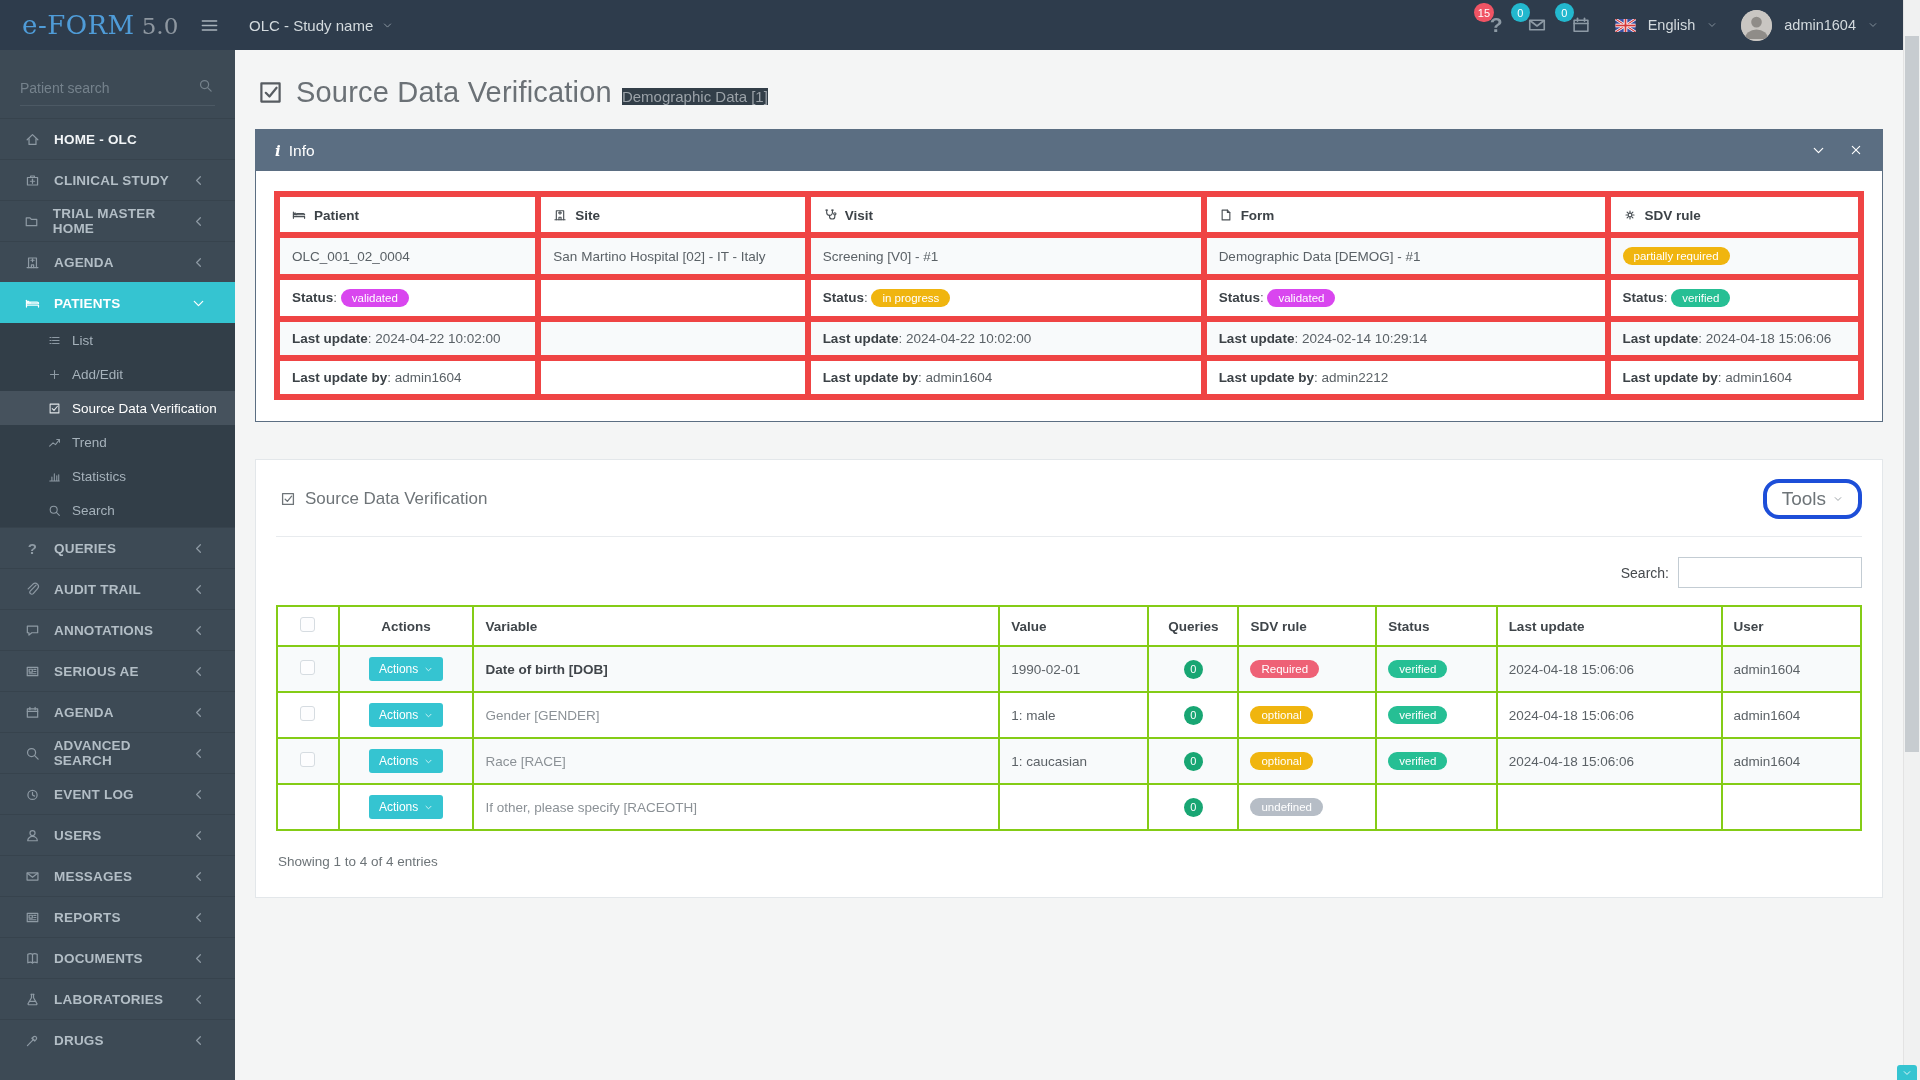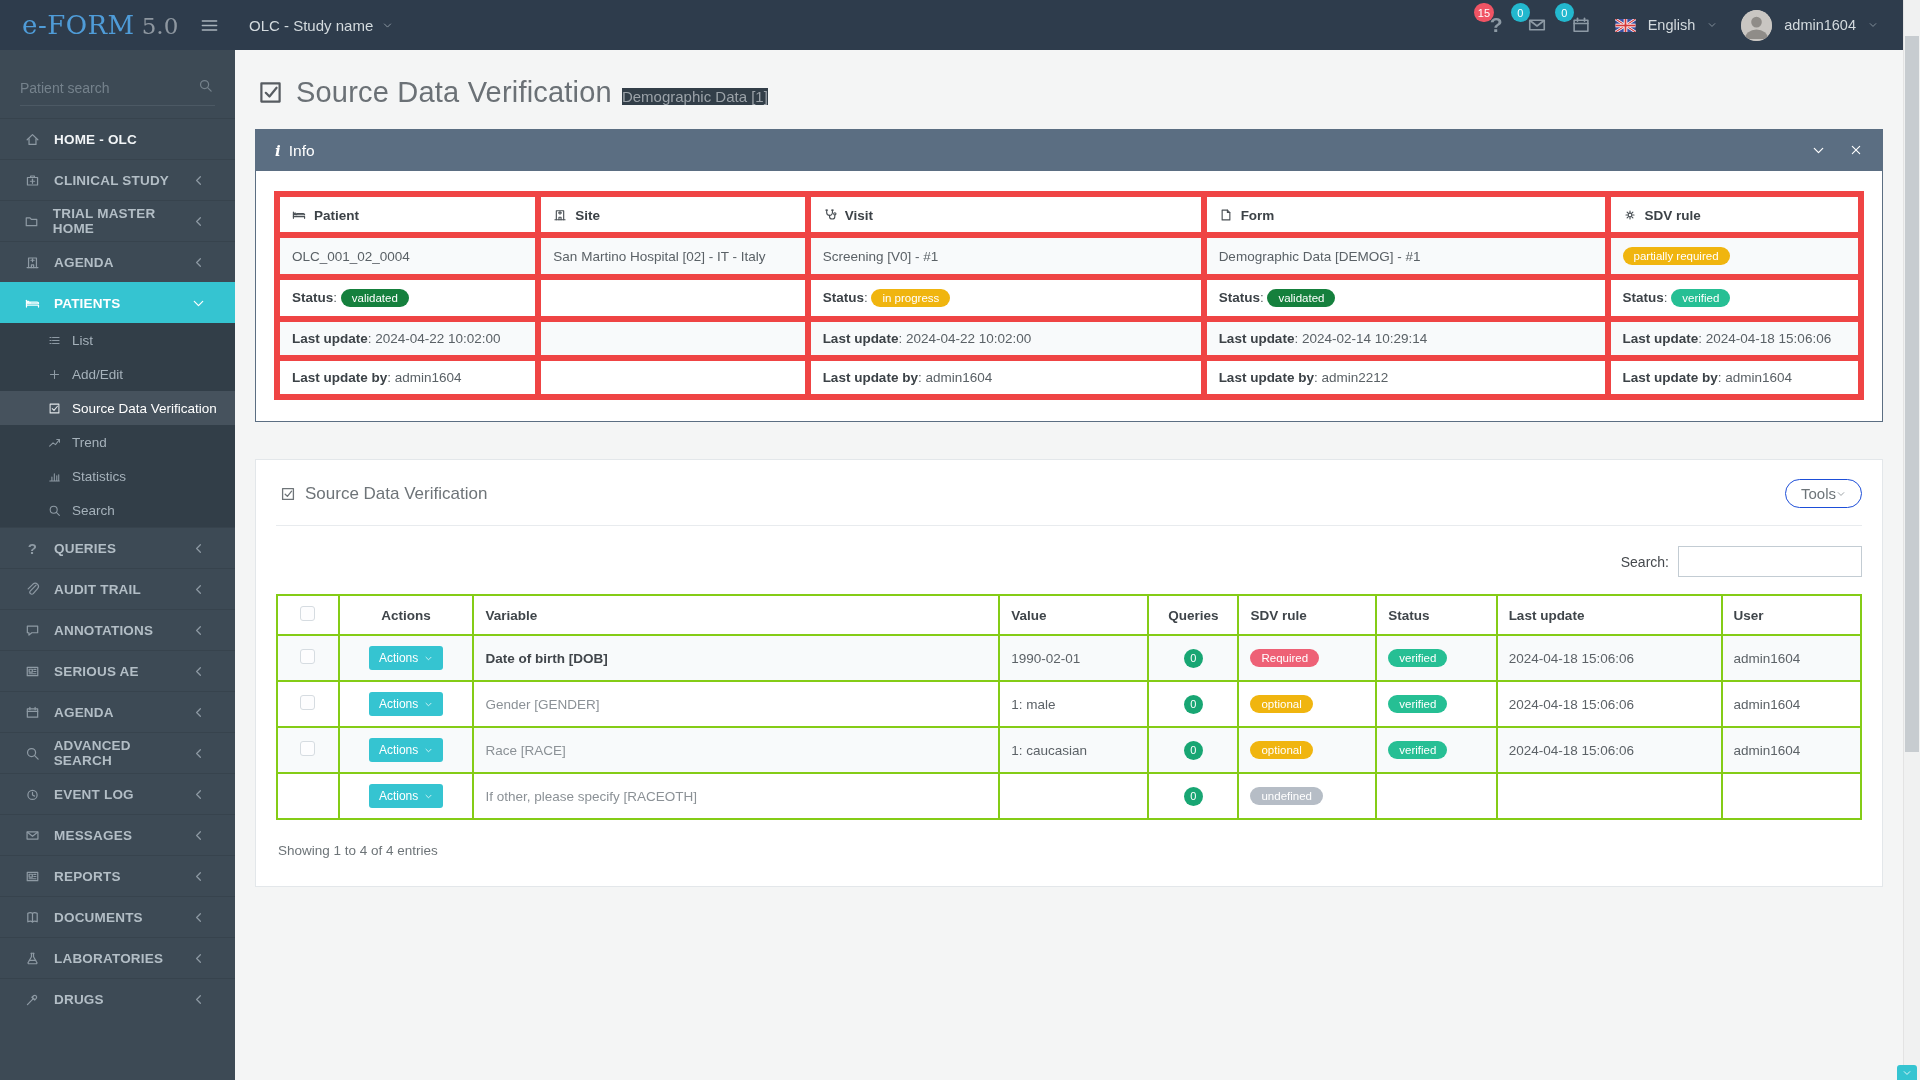--- a/index.html
+++ b/index.html
@@ -71,44 +71,44 @@
                     overflow:hidden;white-space:nowrap}
   .info th{color:#3c4247;font-weight:700}
   .info th .icn{margin-right:8px;color:#4a5055;display:inline-flex;position:relative;top:2px}
   .info tr.stripe td{background:#f8fafb}
   .info b{color:#3c4247}
 
   .sdv-panel{margin-top:37px;border:1px solid #e3e7ea;background:#fff;padding:19px 20px 28px}
   .sdv-head{display:flex;align-items:center;color:#6e7478;font-size:17px;padding:0 0 17px 4px;
             border-bottom:1px solid #e8ebee}
   .sdv-head .t-icn{margin-right:9px;display:flex;color:#6e7478}
-  .tools-btn{margin-left:auto;border:1px solid #1d4ed8;background:#fff;border-radius:16px;
-             padding:5px 15px;color:#6d7478;font-size:15px;display:inline-flex;align-items:center;
-             cursor:pointer}
+  .tools-btn{margin-left:auto;border:4px solid #1d4ed8;background:#fff;border-radius:16px;
+             padding:5px 15px;color:#6d7478;font-size:19px;display:inline-flex;align-items:center;
+             gap:7px;cursor:pointer}
   .tools-btn .chev{font-size:10px;display:flex;color:#868e93}
   .search-row{display:flex;justify-content:flex-end;align-items:center;gap:9px;
               margin:20px 0 17px;font-size:14px;color:#45494d}
   .search-row input{width:184px;height:31px;border:1px solid #c3ccd3;padding:4px 9px;font-size:13.5px;outline:none}
 
   table.sdv{width:100%;border-collapse:collapse;font-size:13.5px;color:#5c6267;table-layout:fixed}
   .sdv th,.sdv td{border:2px solid #84cc16;padding:10px 11px;text-align:left;overflow:hidden;white-space:nowrap}
   .sdv th{color:#3f454a;font-weight:700}
   .sdv tr.stripe td{background:#f8fafb}
   .sdv .center{text-align:center}
   .var-bold{font-weight:700;color:#41464b}
   .var-dim{color:#8b9196}
   .actions-btn{background:#35c4d1;color:#fff;border:none;font-size:12px;padding:5px 10px;
                border-radius:3px;display:inline-flex;align-items:center;gap:6px;cursor:pointer}
   .actions-btn .chev{font-size:9px;display:flex}
   .cbx{width:15px;height:15px;border:1px solid #d6dce1;background:#fdfdfe;border-radius:3px;
        display:inline-block;cursor:pointer}
   .qbadge{width:19px;height:19px;border-radius:50%;background:#18a673;color:#fff;font-size:11px;
           display:inline-flex;align-items:center;justify-content:center}
   .badge{display:inline-block;padding:3px 11px;border-radius:11px;font-size:11.5px;color:#fff;white-space:nowrap}
-  .b-blue{background:#15803d}.b-gold{background:#f0b50f}.b-green{background:#26bf94}
+  .b-blue{background:#d946ef}.b-gold{background:#f0b50f}.b-green{background:#26bf94}
   .b-red{background:#ee6176}.b-gray{background:#b6bdc6}
   .showing{margin-top:23px;font-size:13.5px;color:#6d7478;padding-left:2px}
 
   
   .vscroll{position:fixed;right:0;top:0;width:17px;height:1080px;background:#f0f1f1;
            border-left:1px solid #e3e3e3;z-index:20}
   .vthumb{position:absolute;left:1px;right:1px;top:36px;height:716px;background:#c7ccd0;cursor:pointer}
   .corner-btn{position:fixed;right:3px;bottom:0;width:20px;height:15px;background:#35c4d1;
               border-radius:3px 3px 0 0;z-index:21;display:flex;align-items:center;justify-content:center;
               color:#fff;cursor:pointer}
@@ -496,20 +496,38 @@
                   <path d="M10 4 L6 8 L10 12"></path>
                 </svg>
               </span>
             </span>
           </div>
         </li>
         <li>
           <div class="nav-item">
             <span class="icn">
               <svg viewBox="0 0 16 16" width="1em" height="1em" fill="none" stroke="currentColor" stroke-width="1.3" stroke-linecap="round" stroke-linejoin="round">
+                <circle cx="8" cy="5.4" r="2.7"></circle>
+                <path d="M2.9 13.6 a5.1 4.6 0 0 1 10.2 0 Z"></path>
+              </svg>
+            </span>
+            <span>USERS</span>
+            <span class="chev">
+              <span class="icn">
+                <svg viewBox="0 0 16 16" width="1em" height="1em" fill="none" stroke="currentColor" stroke-width="1.3" stroke-linecap="round" stroke-linejoin="round">
+                  <path d="M10 4 L6 8 L10 12"></path>
+                </svg>
+              </span>
+            </span>
+          </div>
+        </li>
+        <li>
+          <div class="nav-item">
+            <span class="icn">
+              <svg viewBox="0 0 16 16" width="1em" height="1em" fill="none" stroke="currentColor" stroke-width="1.3" stroke-linecap="round" stroke-linejoin="round">
                 <path d="M2.2 4.2 H13.8 V11.8 H2.2 Z"></path>
                 <path d="M2.6 4.6 L8 8.8 L13.4 4.6"></path>
               </svg>
             </span>
             <span>MESSAGES</span>
             <span class="chev">
               <span class="icn">
                 <svg viewBox="0 0 16 16" width="1em" height="1em" fill="none" stroke="currentColor" stroke-width="1.3" stroke-linecap="round" stroke-linejoin="round">
                   <path d="M10 4 L6 8 L10 12"></path>
                 </svg>

